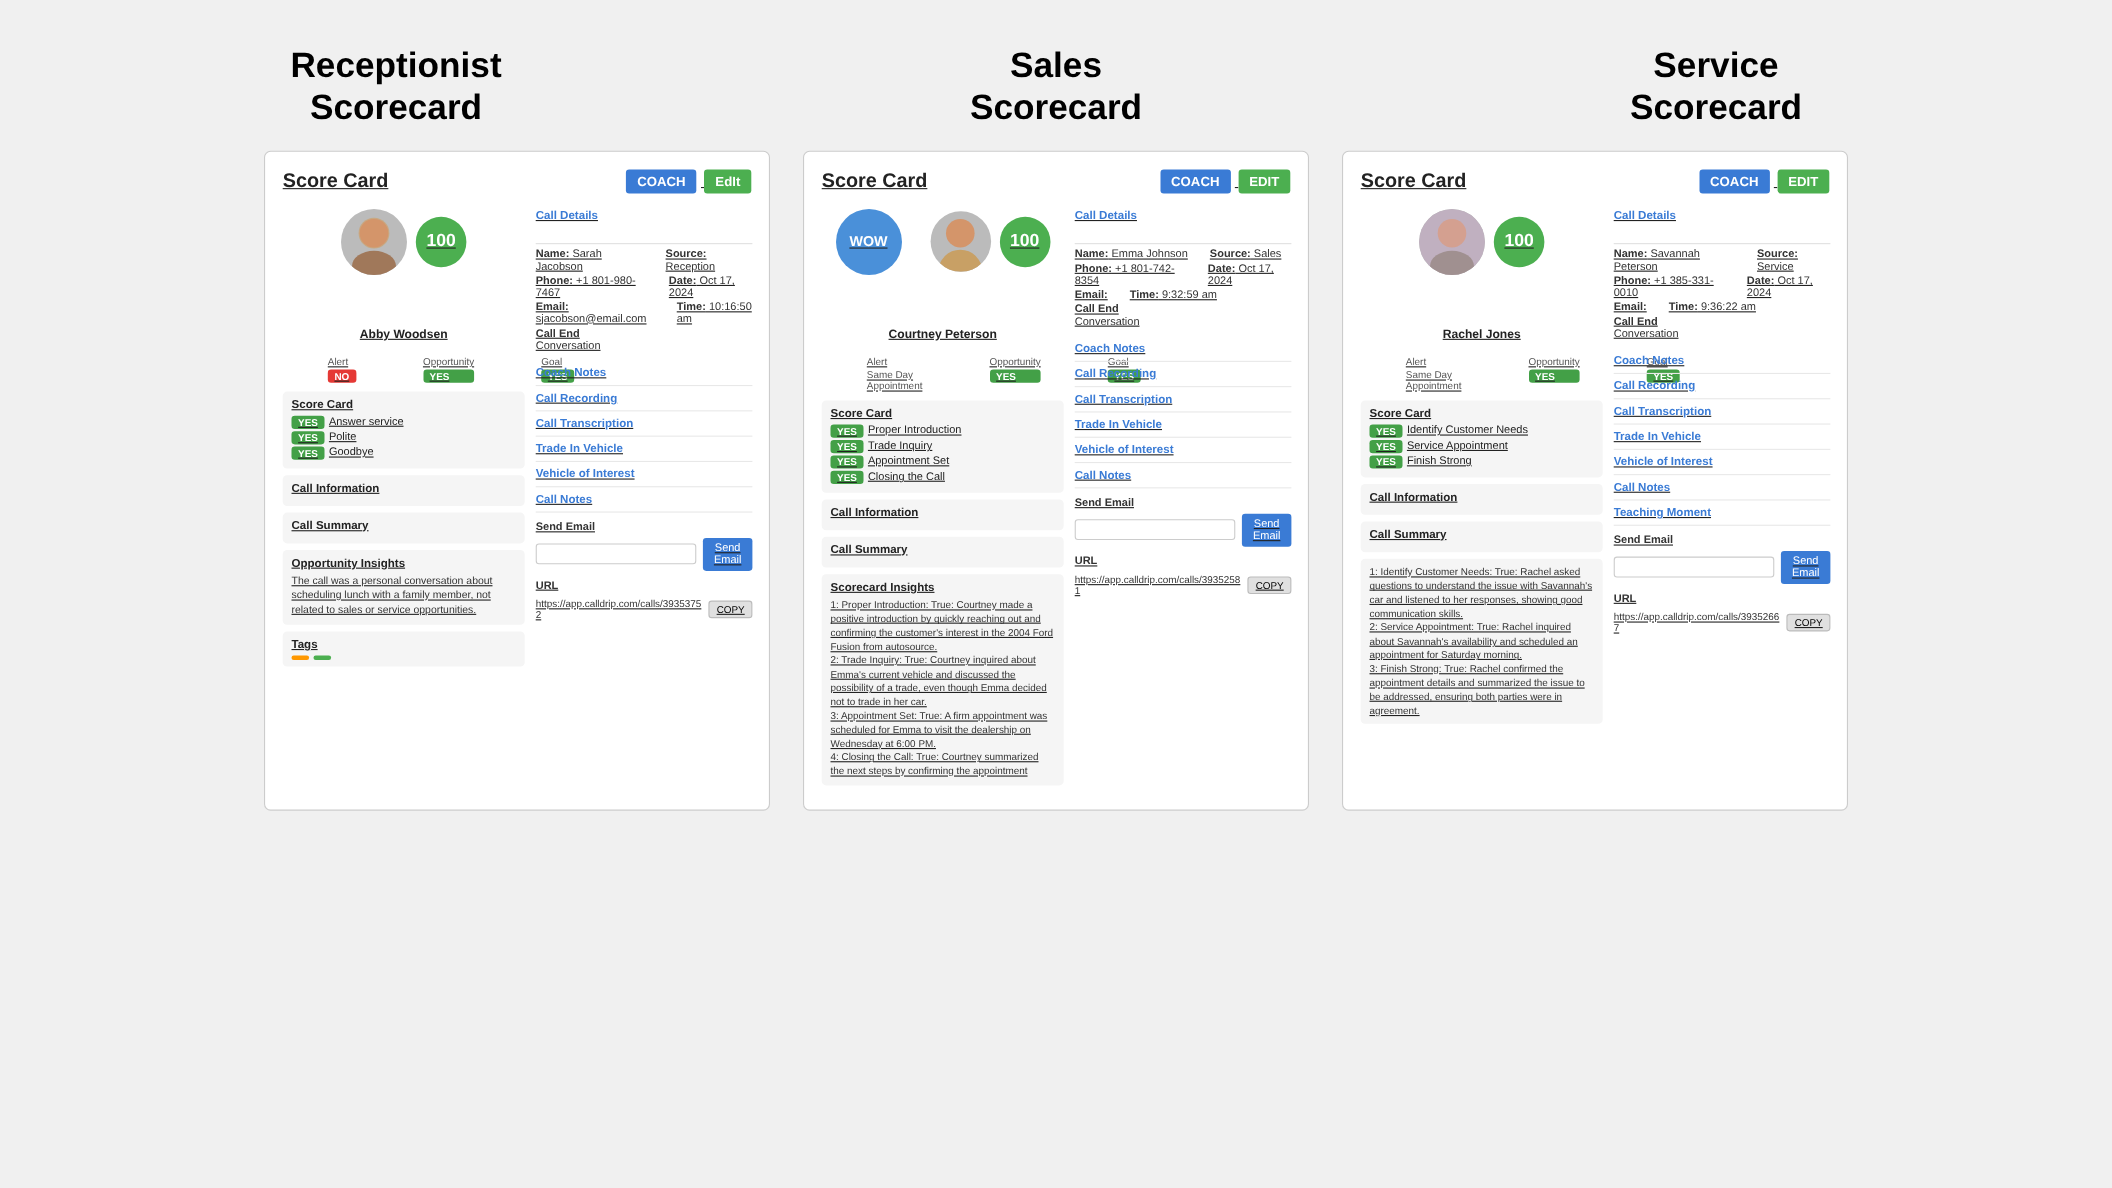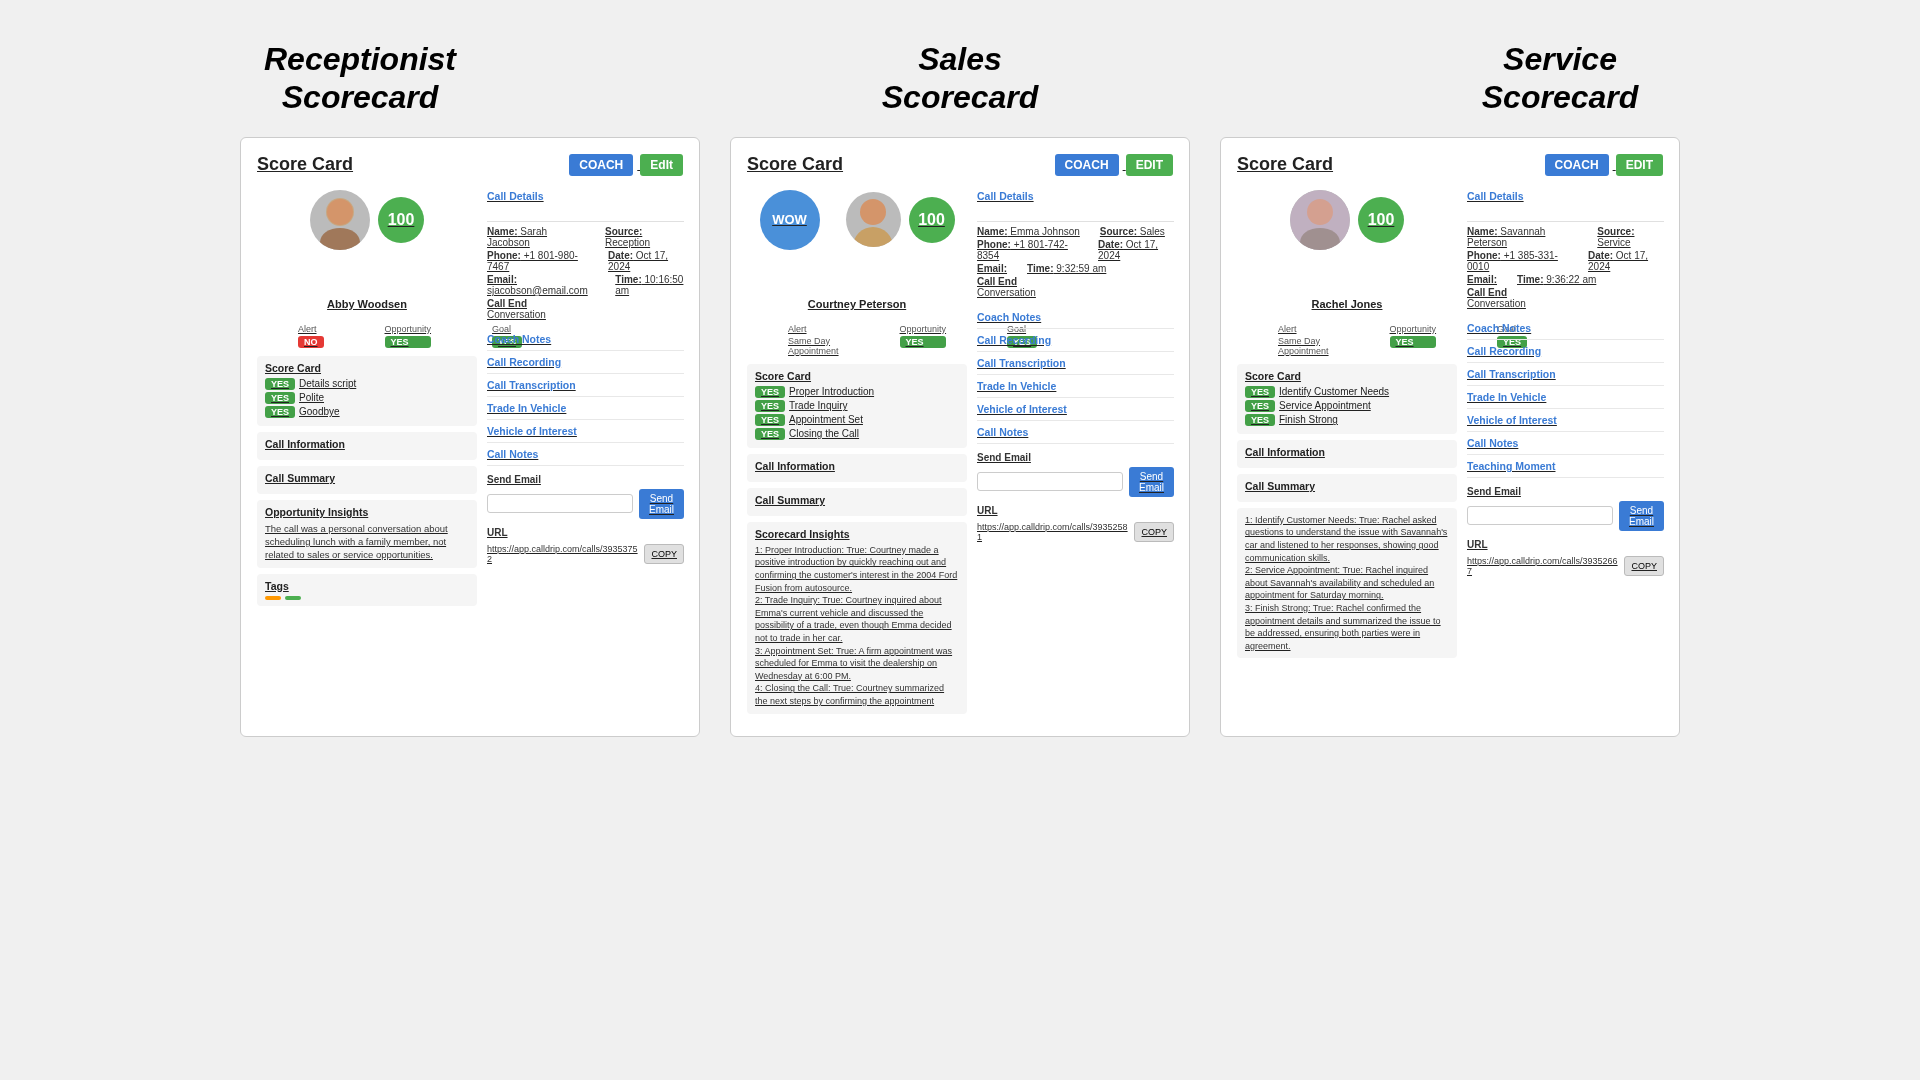--- a/index.html
+++ b/index.html
@@ -11,21 +11,20 @@
       display: flex;
       flex-direction: column;
       align-items: center;
       padding: 40px 60px;
     }
     .page-titles {
       display: flex;
       width: 100%;
       justify-content: space-around;
       margin-bottom: 20px;
-      font-style: italic;
     }
     .page-title {
       font-size: 32px;
       font-weight: 900;
       text-align: center;
       width: 33%;
       line-height: 1.2;
     }
     .cards-row {
       display: flex;
@@ -212,20 +211,21 @@
       background: #3a7bd5;
       color: #fff;
       border: none;
       border-radius: 3px;
       padding: 4px 10px;
       font-size: 10px;
       cursor: pointer;
     }
     .url-row {
       display: flex;
+      align-items: center;
       gap: 4px;
       margin-top: 6px;
     }
     .url-text {
       font-size: 9px;
       color: #333;
       word-break: break-all;
     }
     .btn-copy {
       background: #e0e0e0;
@@ -314,21 +314,21 @@
           <div class="metric-item">
             <span class="metric-label">Goal</span>
             <span class="badge badge-yes">YES</span>
           </div>
         </div>
 
         <div class="section-block">
           <div class="section-title">Score Card</div>
           <div class="checklist-item">
             <span class="badge badge-yes">YES</span>
-            <span>Details script</span>
+            <span>Answer service</span>
           </div>
           <div class="checklist-item">
             <span class="badge badge-yes">YES</span>
             <span>Polite</span>
           </div>
           <div class="checklist-item">
             <span class="badge badge-yes">YES</span>
             <span>Goodbye</span>
           </div>
         </div>

